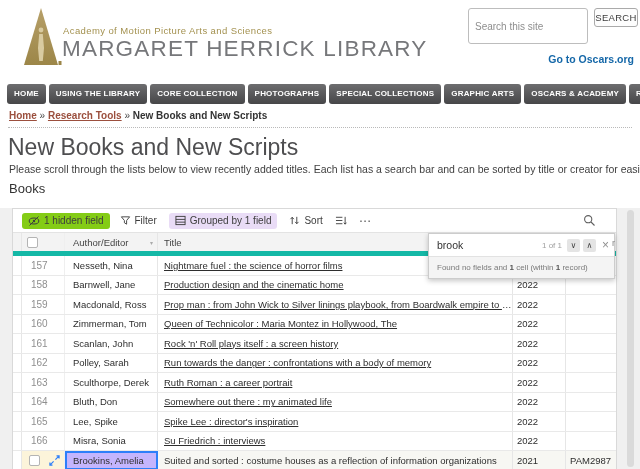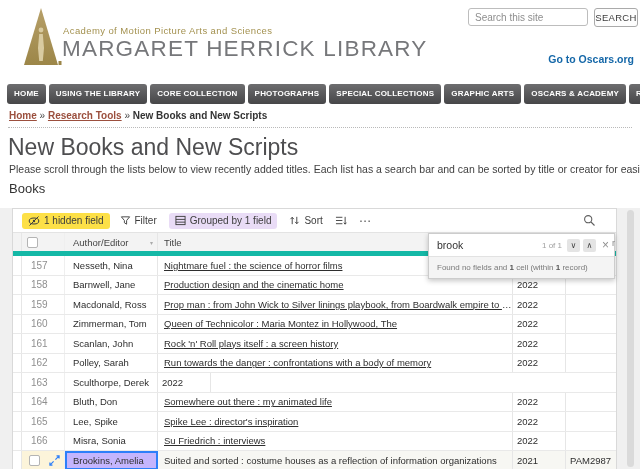--- a/index.html
+++ b/index.html
@@ -4,21 +4,21 @@
 <style>
   html,body{margin:0;padding:0;}
   body{width:640px;height:469px;overflow:hidden;background:#fff;
        font-family:"Liberation Sans","DejaVu Sans",sans-serif;position:relative;}
 
   
   #site-header{position:absolute;left:0;top:0;width:640px;height:82px;background:#fff;}
   #logo{position:absolute;left:24px;top:8px;}
   #brand-academy{position:absolute;left:63px;top:25px;font-size:9.5px;color:#a3914f;letter-spacing:.4px;}
   #brand-library{position:absolute;left:62px;top:36px;font-size:22.5px;font-weight:300;color:#76777a;letter-spacing:1.2px;}
-  #site-search-input{position:absolute;left:468px;top:8px;width:120px;height:18px;box-sizing:border-box;
+  #site-search-input{position:absolute;left:468px;top:8px;width:120px;height:36px;box-sizing:border-box;
       border:1px solid #bdbdbd;border-radius:3px;padding:0 6px;font-size:10px;color:#333;
       font-family:"Liberation Sans",sans-serif;}
   #site-search-input::placeholder{color:#8e8e8e;}
   #site-search-btn{position:absolute;left:594px;top:8px;width:44px;height:19px;box-sizing:border-box;
       border:1px solid #aaa;border-radius:3px;background:#fdfdfd;font-size:9.5px;font-weight:normal;
       color:#3d3d3d;letter-spacing:.3px;font-family:"Liberation Sans",sans-serif;padding:0;}
   #oscars-link{position:absolute;right:6px;top:53px;font-size:10.5px;font-weight:bold;color:#1467a8;text-decoration:none;}
 
   
   #nav{position:absolute;left:7px;top:84px;right:6px;height:20px;display:flex;gap:3px;}
@@ -147,21 +147,21 @@
 </div>
 <div id="dotted-sep"></div>
 <h1 id="page-title" style="margin:0;font-weight:400;">New Books and New Scripts</h1>
 <div id="page-desc">Please scroll through the lists below to view recently added titles. Each list has a search bar and can be sorted by title or creator for easier browsing.</div>
 <div id="section-heading">Books</div>
 
 <div id="embed">
   <div id="card">
 
     <div id="at-toolbar">
-      <div class="chip" id="chip-hidden" style="background: #fde047; text-align: center;">
+      <div class="chip" id="chip-hidden" style="background: #84cc16; text-align: center;">
         <svg width="12" height="12" viewBox="0 0 12 12">
           <ellipse cx="6" cy="6" rx="4.8" ry="3" fill="none" stroke="#3d3d3d" stroke-width="1"></ellipse>
           <circle cx="6" cy="6" r="1.2" fill="#3d3d3d"></circle>
           <line x1="1.5" y1="10.5" x2="10.5" y2="1.5" stroke="#3d3d3d" stroke-width="1"></line>
         </svg>
         <span>1 hidden field</span>
       </div>
       <div class="tbtn" id="tb-filter">
         <svg width="11" height="11" viewBox="0 0 12 12">
           <path d="M1.5 2 H10.5 L7.2 6 V10 L4.8 8.5 V6 Z" fill="none" stroke="#3d3d3d" stroke-width="1" stroke-linejoin="round"></path>
@@ -338,20 +338,23 @@
   </div>
 
   <div class="tr">
     <div class="td c-strip"></div>
     <div class="td c-gutter">
       <span class="rownum">163</span>
 
     </div>
     <div class="td c-author">
             <span class="atext">Sculthorpe, Derek</span>
+          </div>
+    <div class="td c-title">
+            <span class="ttext">Ruth Roman : a career portrait</span>
           </div>
     <div class="td c-date">
             <span class="dtext">2022</span>
           </div>
     <div class="td c-extra">
             <span class="etext"></span>
           </div>
   </div>
 
   <div class="tr">

